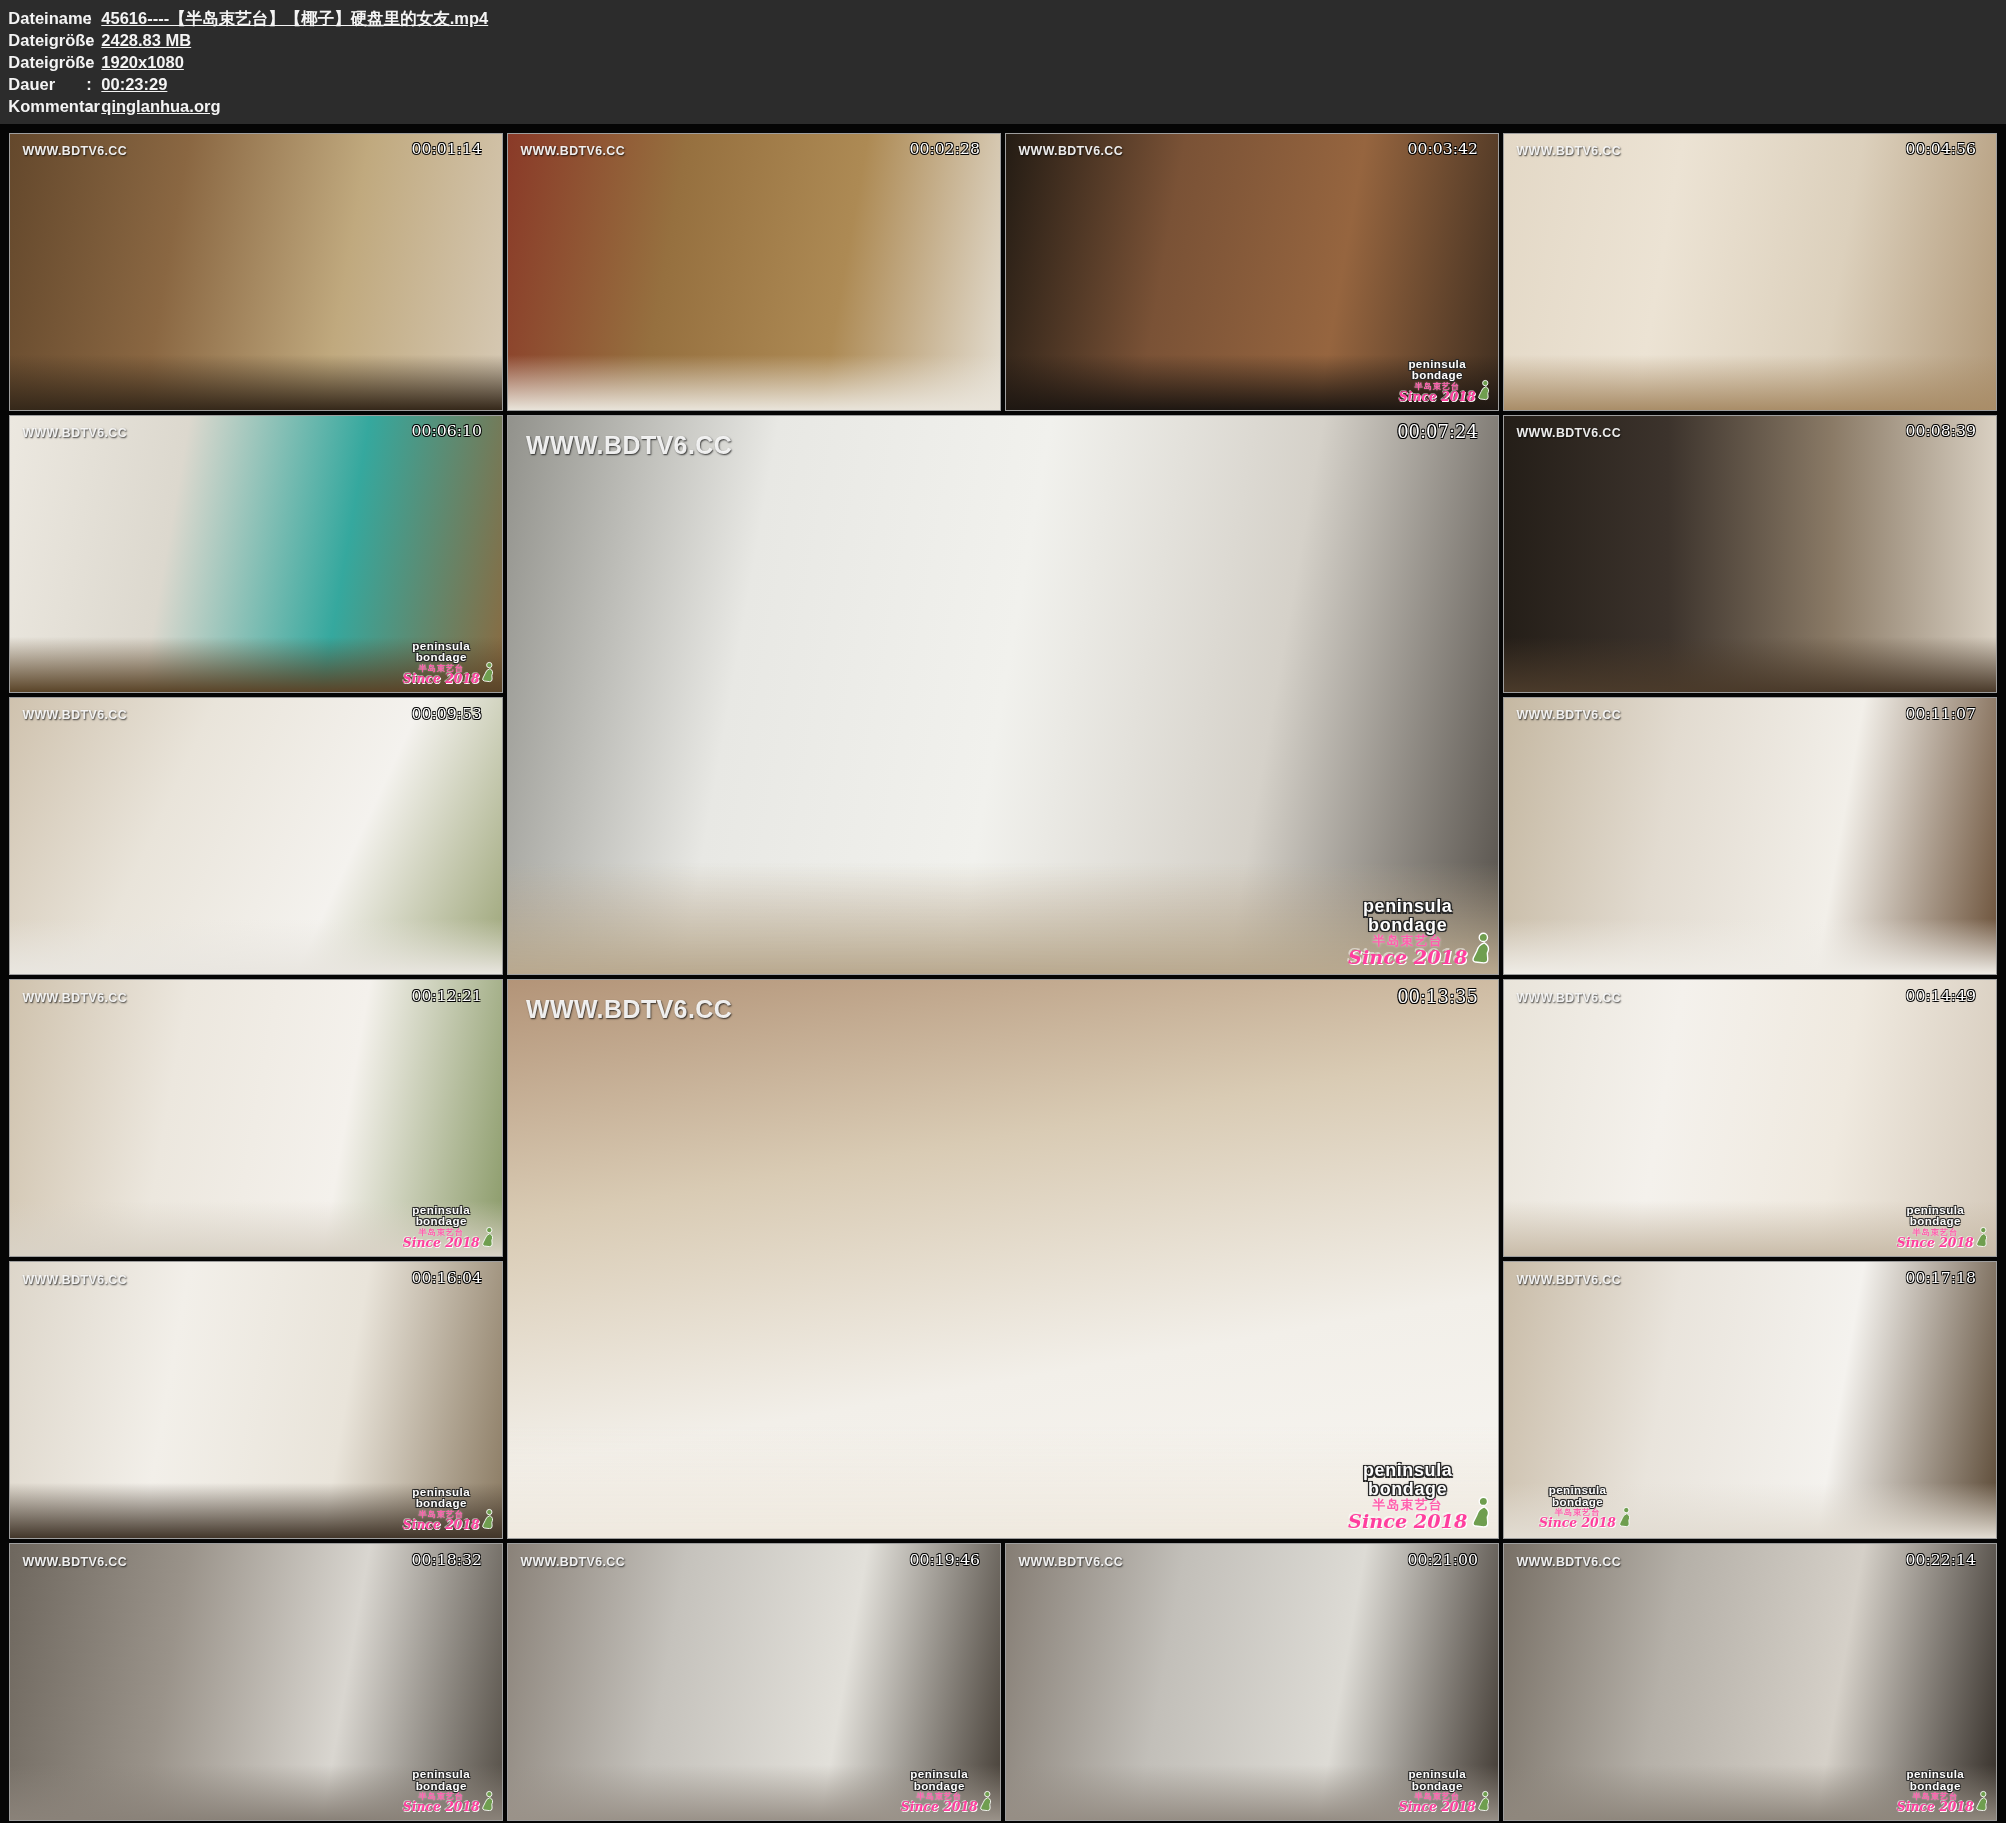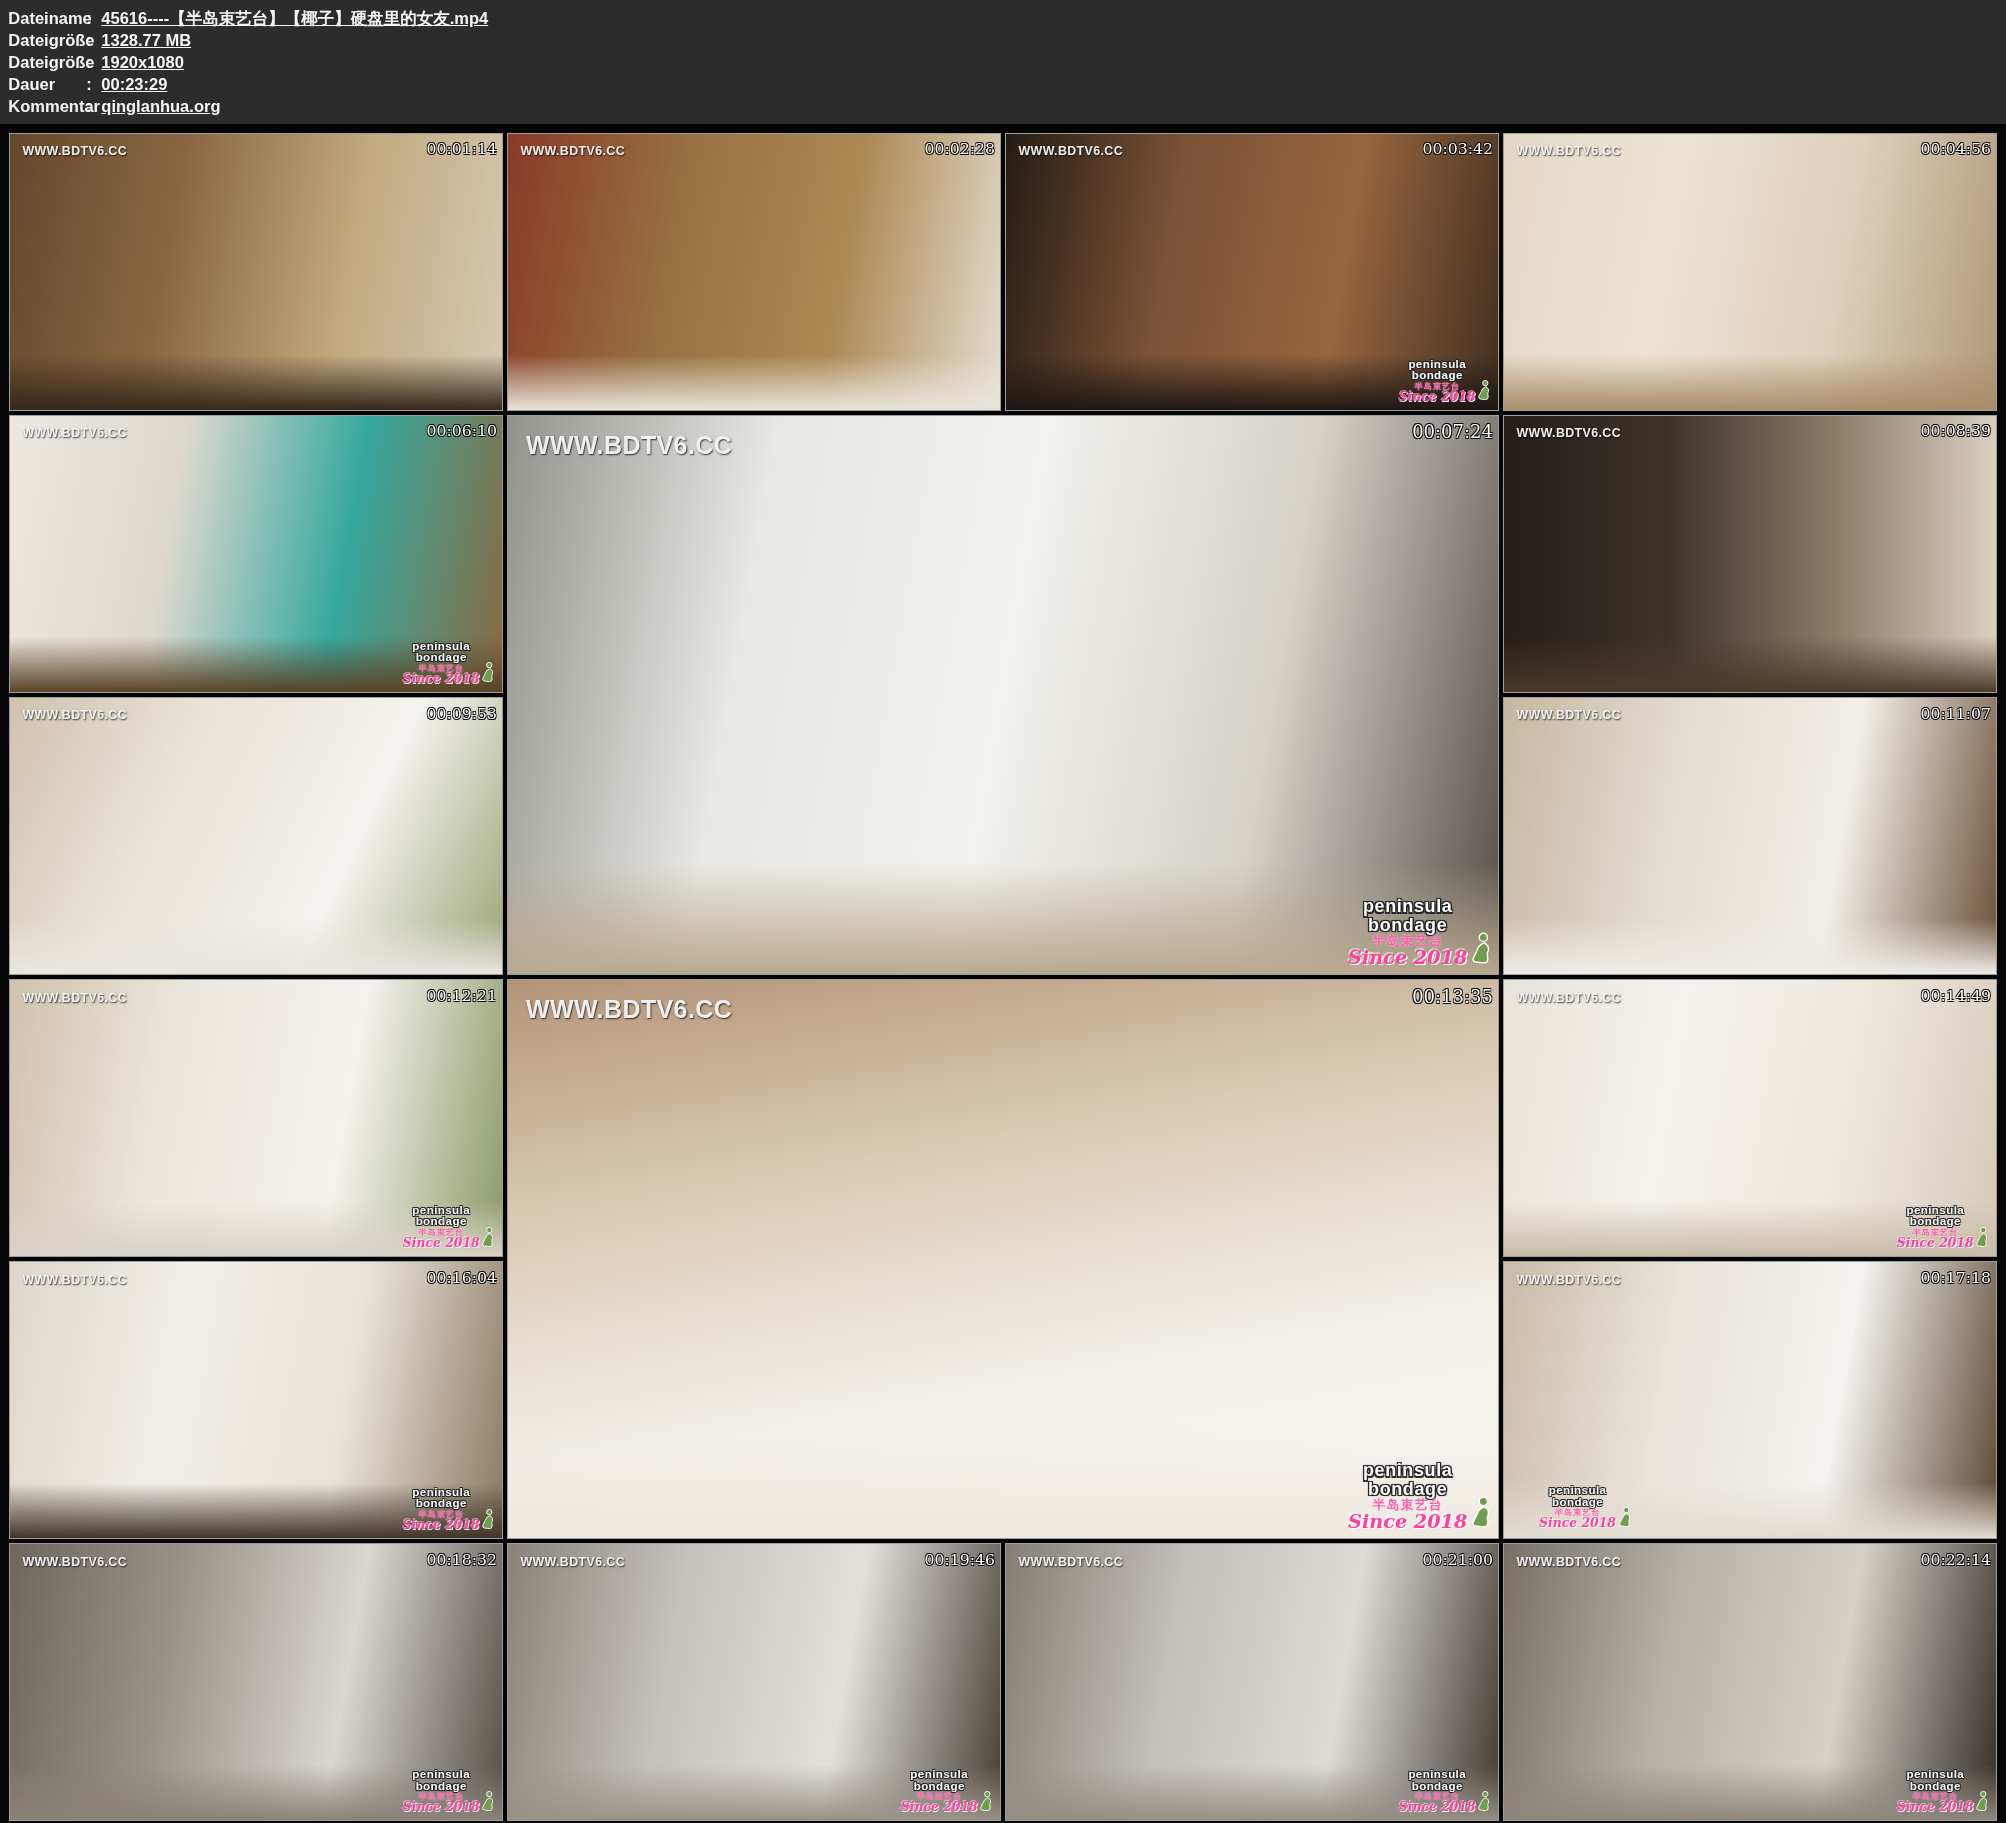--- a/index.html
+++ b/index.html
@@ -52,21 +52,21 @@
     letter-spacing: 0.4px;
     color: rgba(248,248,248,0.95);
     text-shadow: 0.8px 0.8px 1.7px rgba(0,0,0,0.75);
   }
   .thumb.big .watermark {
     top: 15px; left: 18px;
     font-size: 25px;
   }
   .timestamp {
     position: absolute;
-    top: 5.8px; right: 5px;
+    top: 5.8px; right: 20px;
     font-family: "DejaVu Serif", serif;
     font-size: 15.7px;
     color: #ffffff;
     text-shadow: -0.8px -0.8px 0 #000, 0.8px -0.8px 0 #000, -0.8px 0.8px 0 #000, 0.8px 0.8px 0 #000;
   }
   .thumb.big .timestamp { font-size: 18px; margin-left: 40px; }
 
   
   .pb-logo {
     position: absolute;
@@ -110,21 +110,21 @@
 
 <div class="meta-header">
   <div class="meta-row">
     <span class="meta-label">Dateiname</span>
     <span class="meta-colon">:</span>
     <span class="meta-value">45616----【半岛束艺台】【椰子】硬盘里的女友.mp4</span>
   </div>
   <div class="meta-row">
     <span class="meta-label">Dateigröße</span>
     <span class="meta-colon">:</span>
-    <span class="meta-value">1328.77 MB</span>
+    <span class="meta-value">2428.83 MB</span>
   </div>
   <div class="meta-row">
     <span class="meta-label">Dateigröße</span>
     <span class="meta-colon">:</span>
     <span class="meta-value">1920x1080</span>
   </div>
   <div class="meta-row">
     <span class="meta-label">Dauer</span>
     <span class="meta-colon">:</span>
     <span class="meta-value">00:23:29</span>

